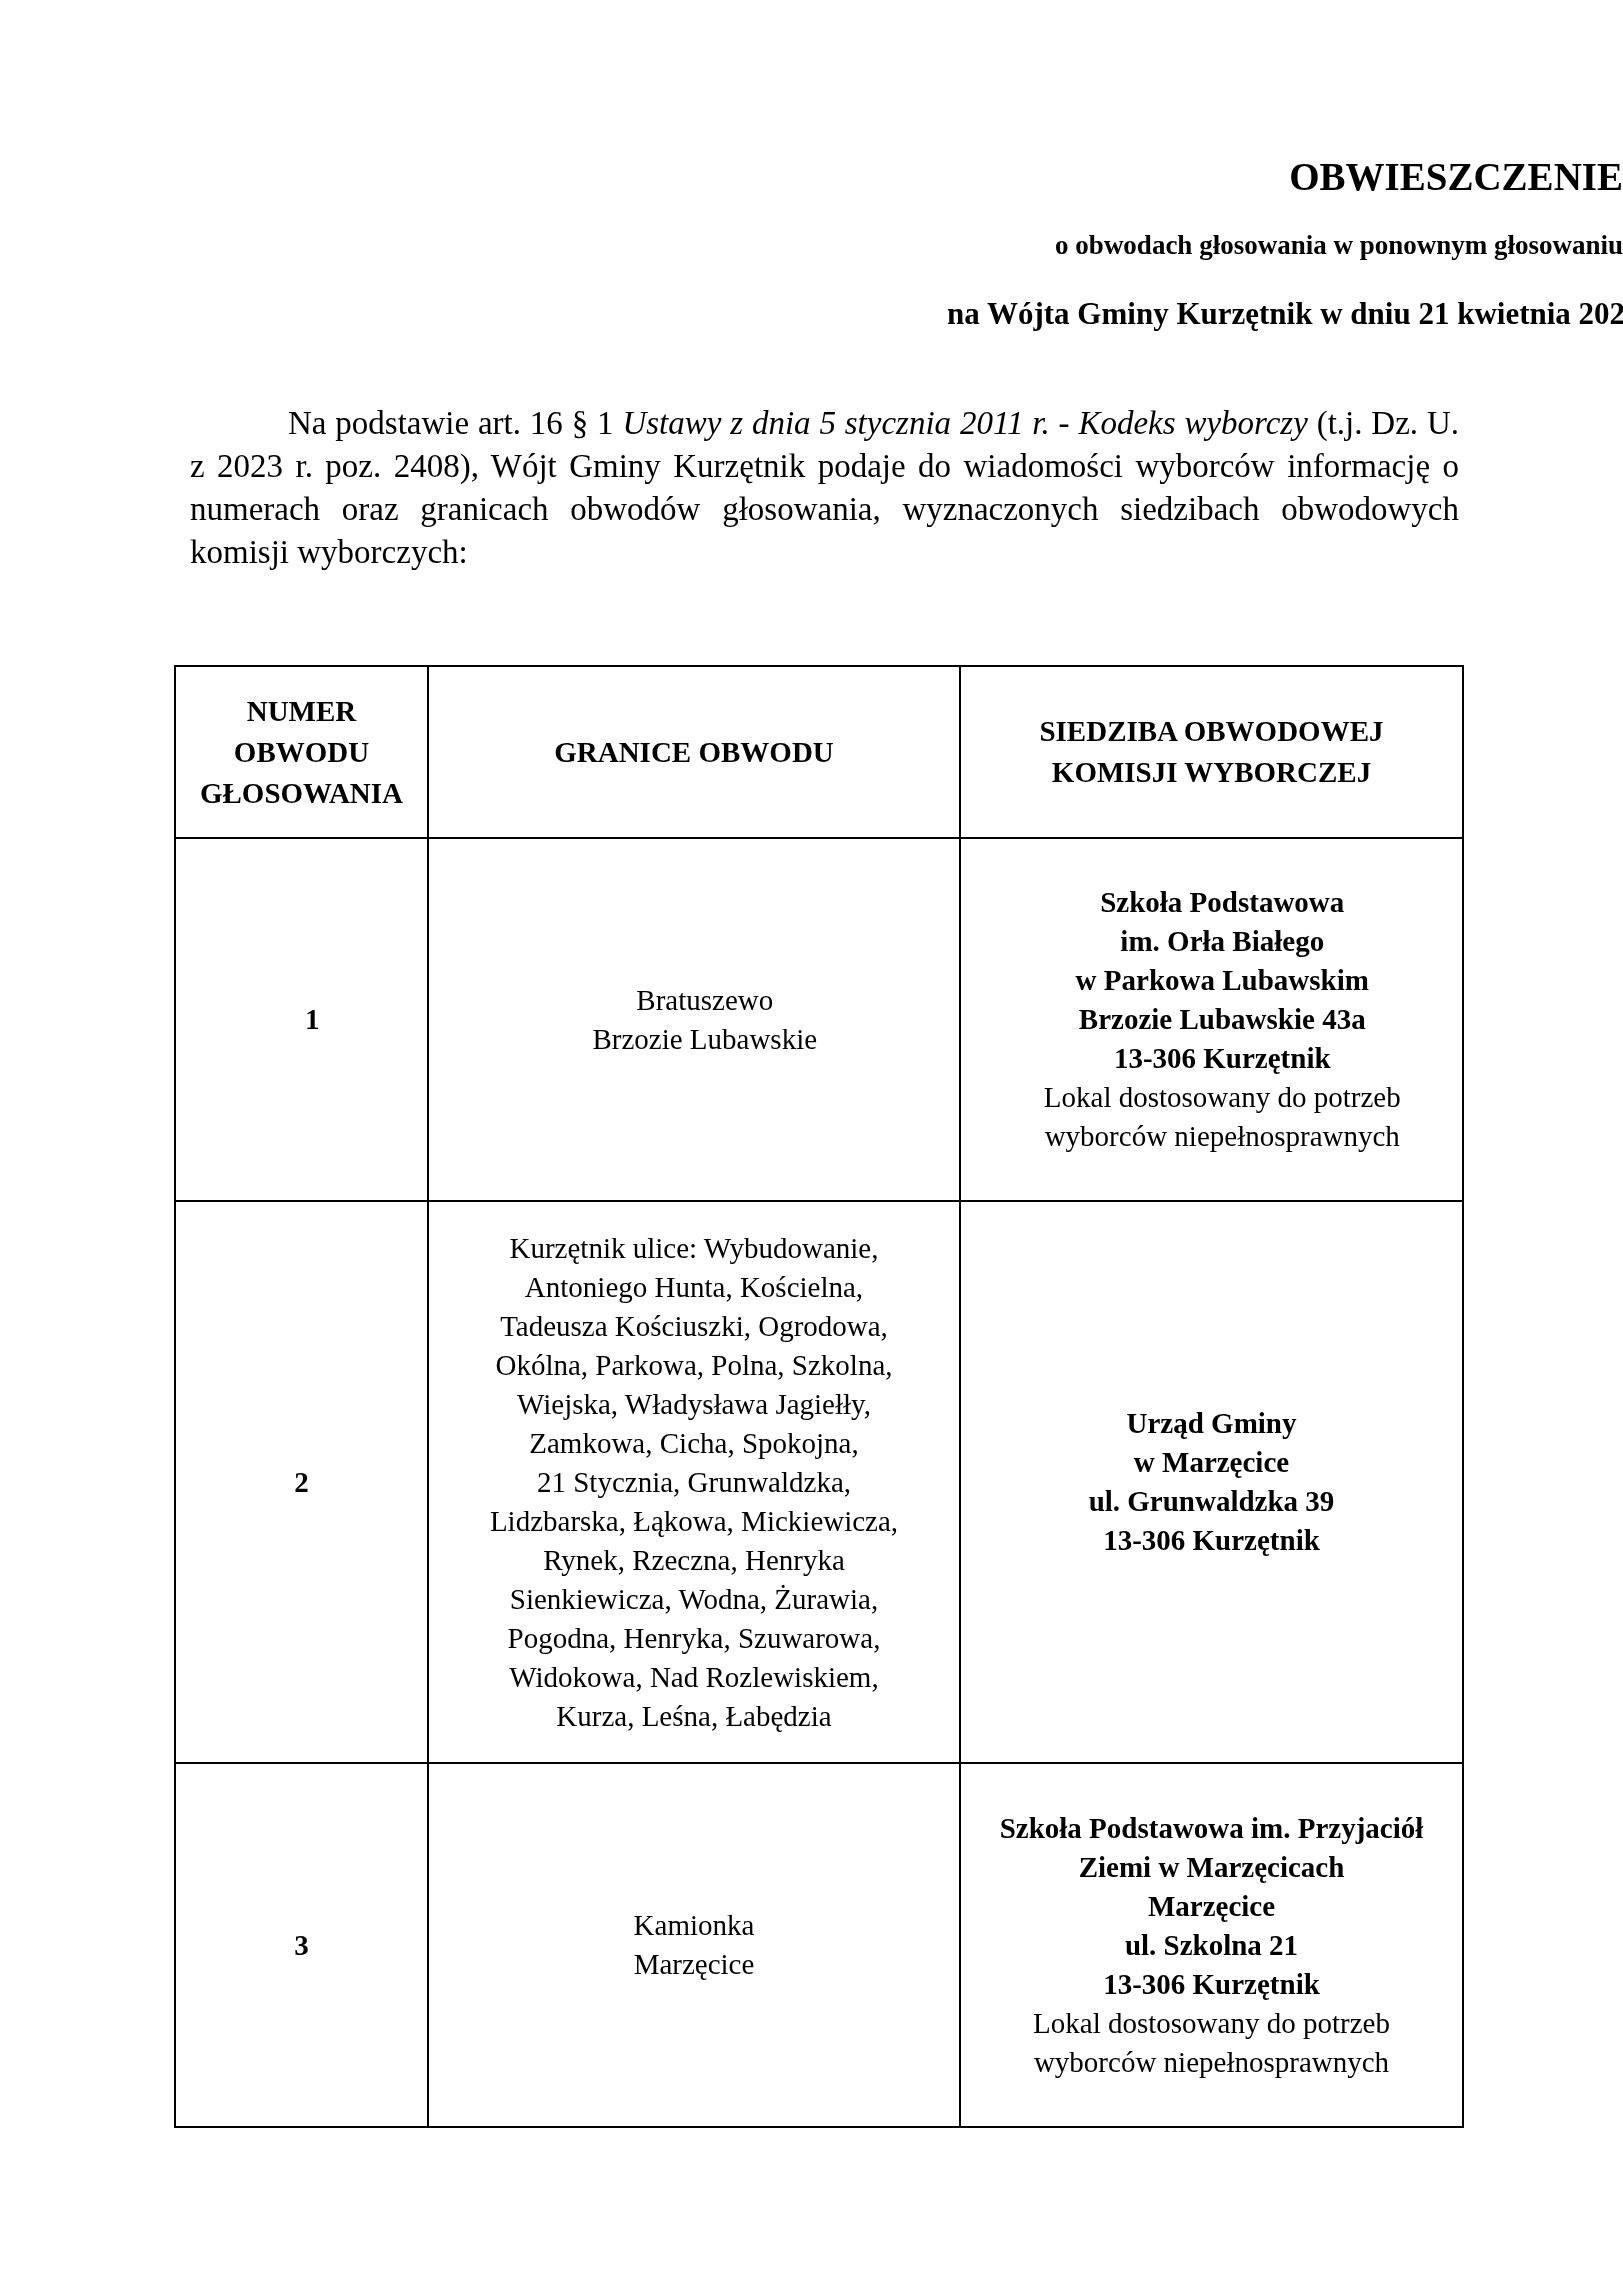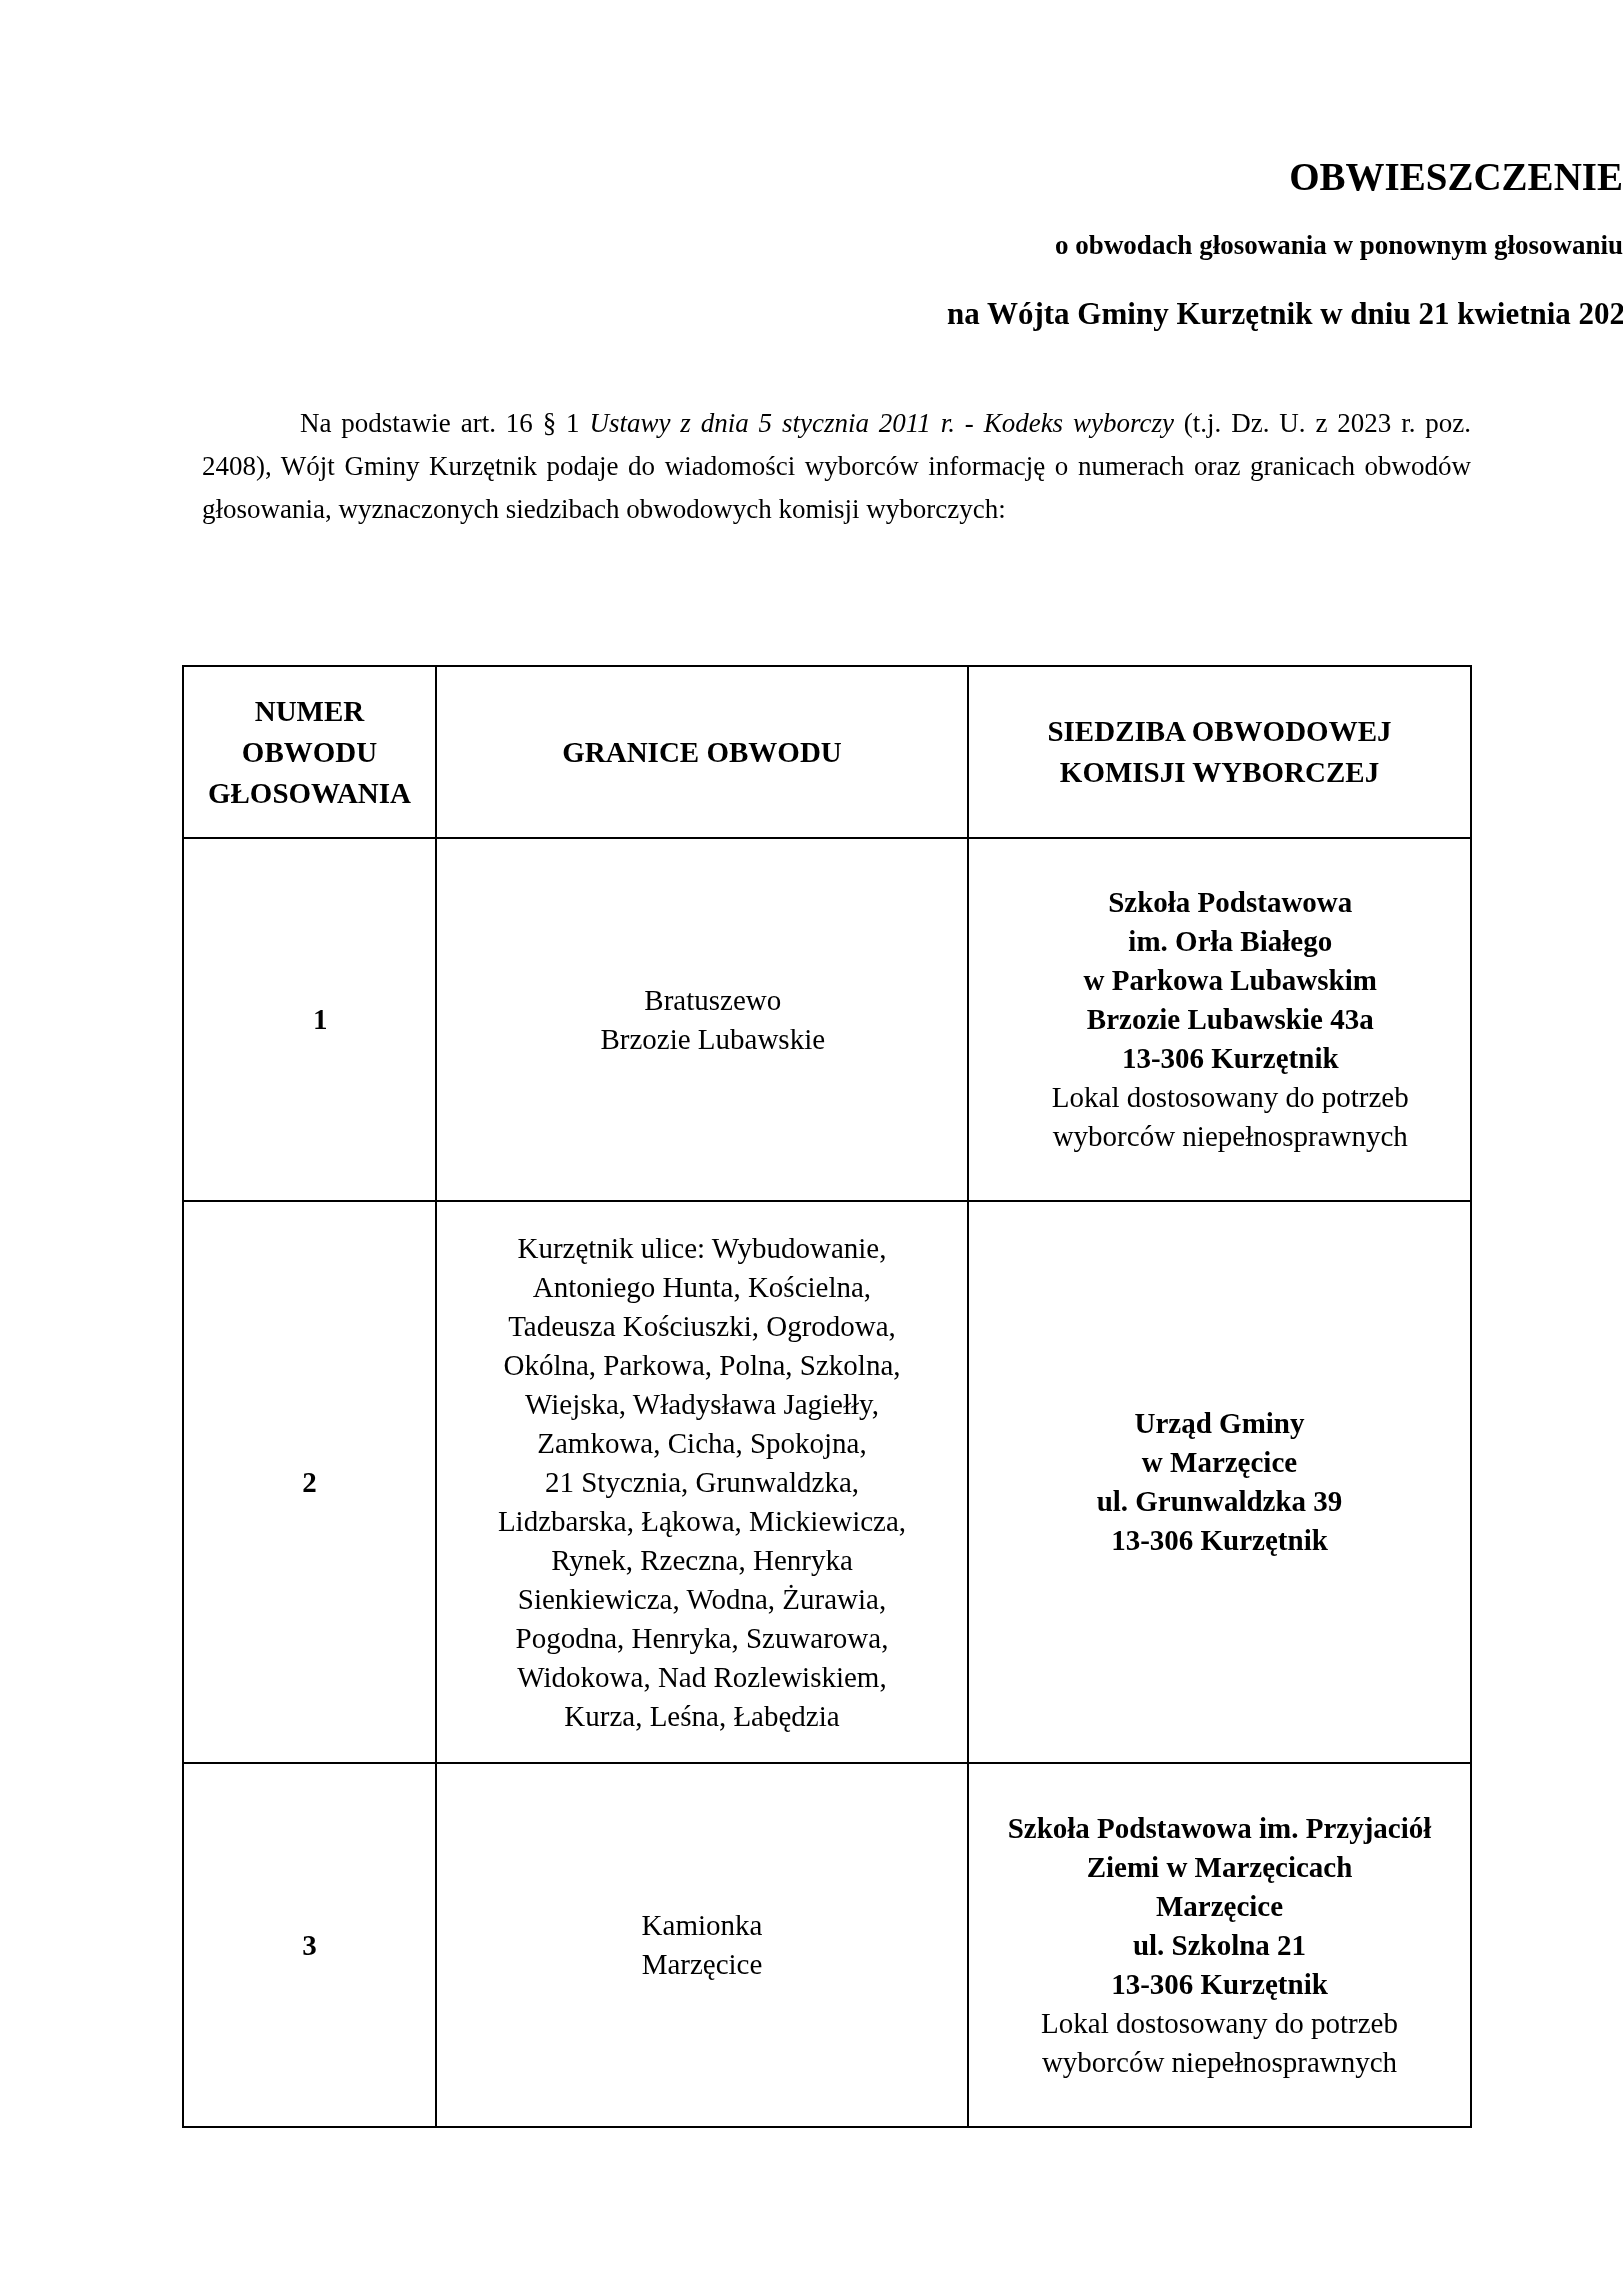--- a/index.html
+++ b/index.html
@@ -2,24 +2,24 @@
 <html style="font-size:10.5px"><head>
 <meta charset="utf-8">
 <style>
   html, body { margin: 0; padding: 0; background: #ffffff; }
   body { width: 1623px; height: 2295px; position: relative; overflow: hidden;
          font-family: "Liberation Serif", "DejaVu Serif", serif; color: #000; }
   .title { position: absolute; left: 0; width: 1623px; text-align: right; font-weight: bold; }
   #t1 { top: 154px; font-size: 39px; }
   #t2 { top: 230px; font-size: 27px; }
   #t3 { top: 296px; font-size: 31px; padding-left: 44px; }
-  .intro { position: absolute; left: 202px; width: 1269px; top: 402px; font-size: 27px;
+  .intro { position: absolute; left: 190px; width: 1269px; top: 402px; font-size: 33px;
            line-height: 43px; text-align: justify; text-indent: 98px; }
   .intro i { font-style: italic; }
-  table { position: absolute; left: 182px; top: 665px; width: 1288px;
+  table { position: absolute; left: 174px; top: 665px; width: 1288px;
           border-collapse: collapse; table-layout: fixed; }
   td, th { border: 2px solid #000; text-align: center; vertical-align: middle; padding: 0 6.5px; }
   th { font-weight: bold; font-size: 29px; line-height: 41px; height: 170px; }
   col.c1 { width: 253px; } col.c2 { width: 532px; } col.c3 { width: 503px; }
   td { font-size: 29px; line-height: 39px; }
   td.num { font-weight: bold; }
   .b { font-weight: bold; display: block; }
   .n { display: block; }
   tr.r1 td { height: 361px; padding-left: 28px; }
   tr.r2 td { height: 560px; }

